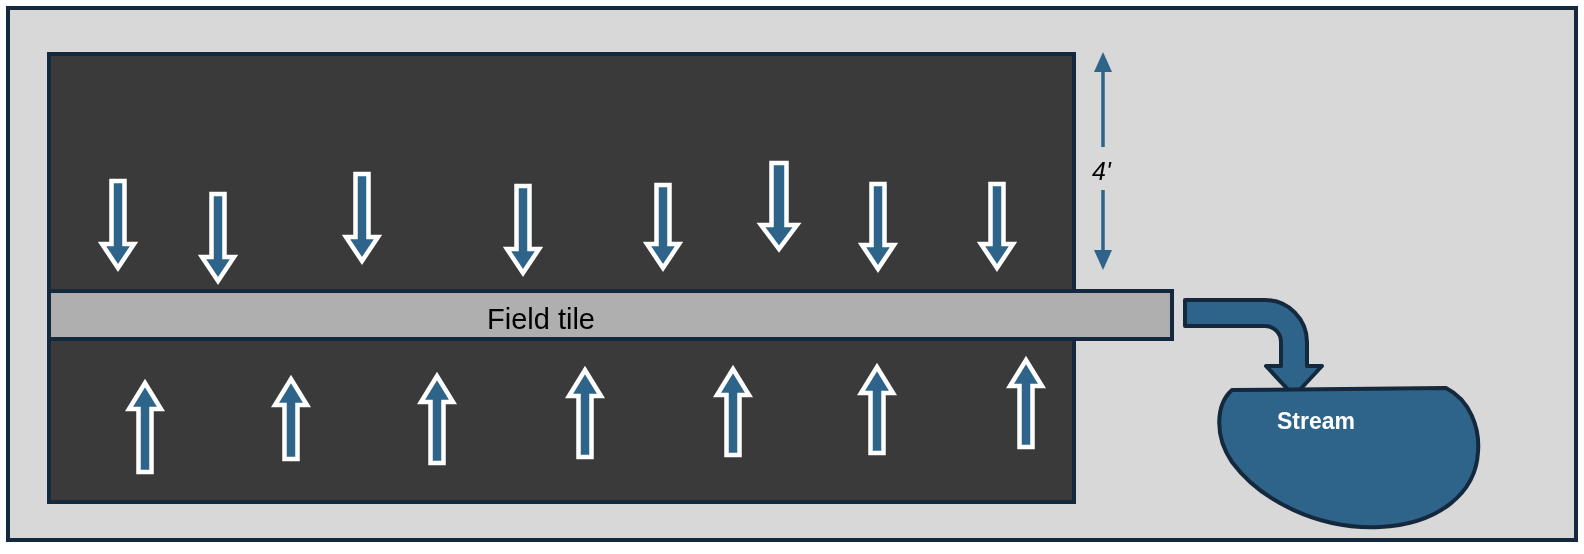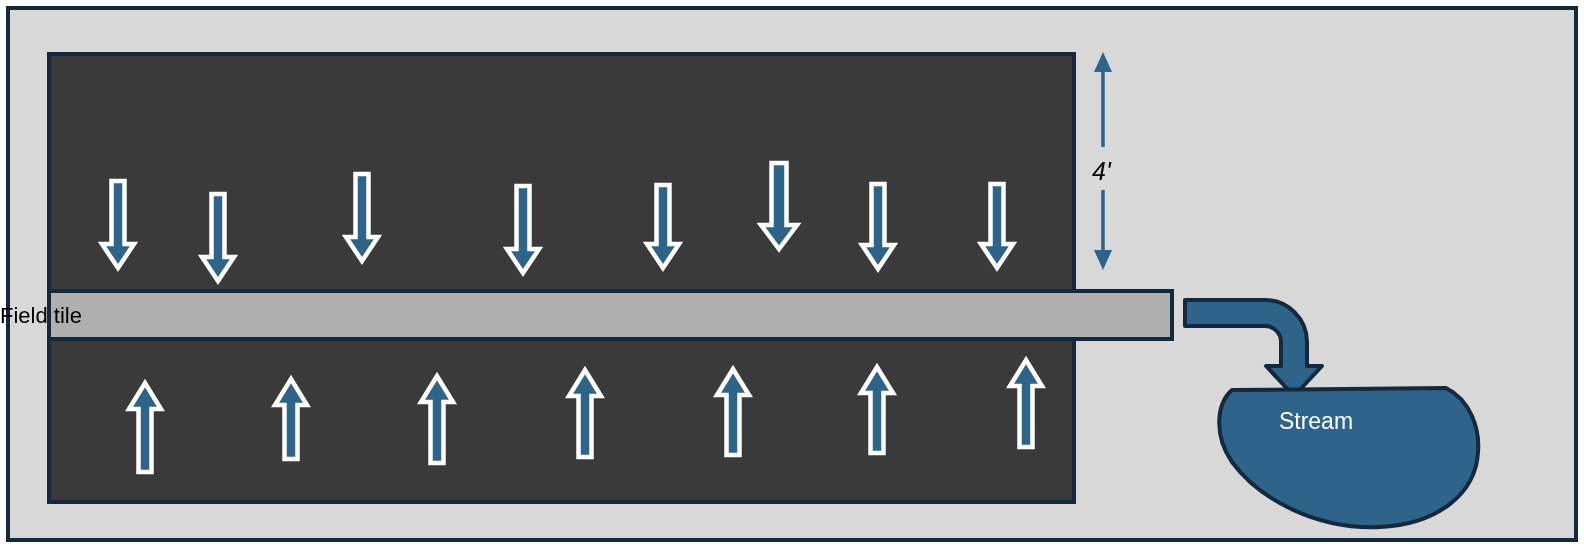--- a/index.html
+++ b/index.html
@@ -19,37 +19,37 @@
     position: absolute;
     left: 0;
     top: 0;
   }
   .lbl {
     position: absolute;
     white-space: nowrap;
     pointer-events: none;
   }
   #field-tile-label {
-    font-size: 22px;
+    font-size: 29px;
     color: #000000;
     left: 0;
     top: 303px;
     width: 1082px;
-    text-align: left;
+    text-align: center;
   }
   #dim-label {
     font-size: 25px;
     font-style: italic;
     color: #000000;
     left: 1092px;
     top: 157px;
   }
   #stream-label {
     font-size: 23px;
-    font-weight: normal;
+    font-weight: bold;
     color: #ffffff;
     left: 1216px;
     top: 408px;
     width: 200px;
     text-align: center;
   }
 </style>
 </head>
 <body>
 

